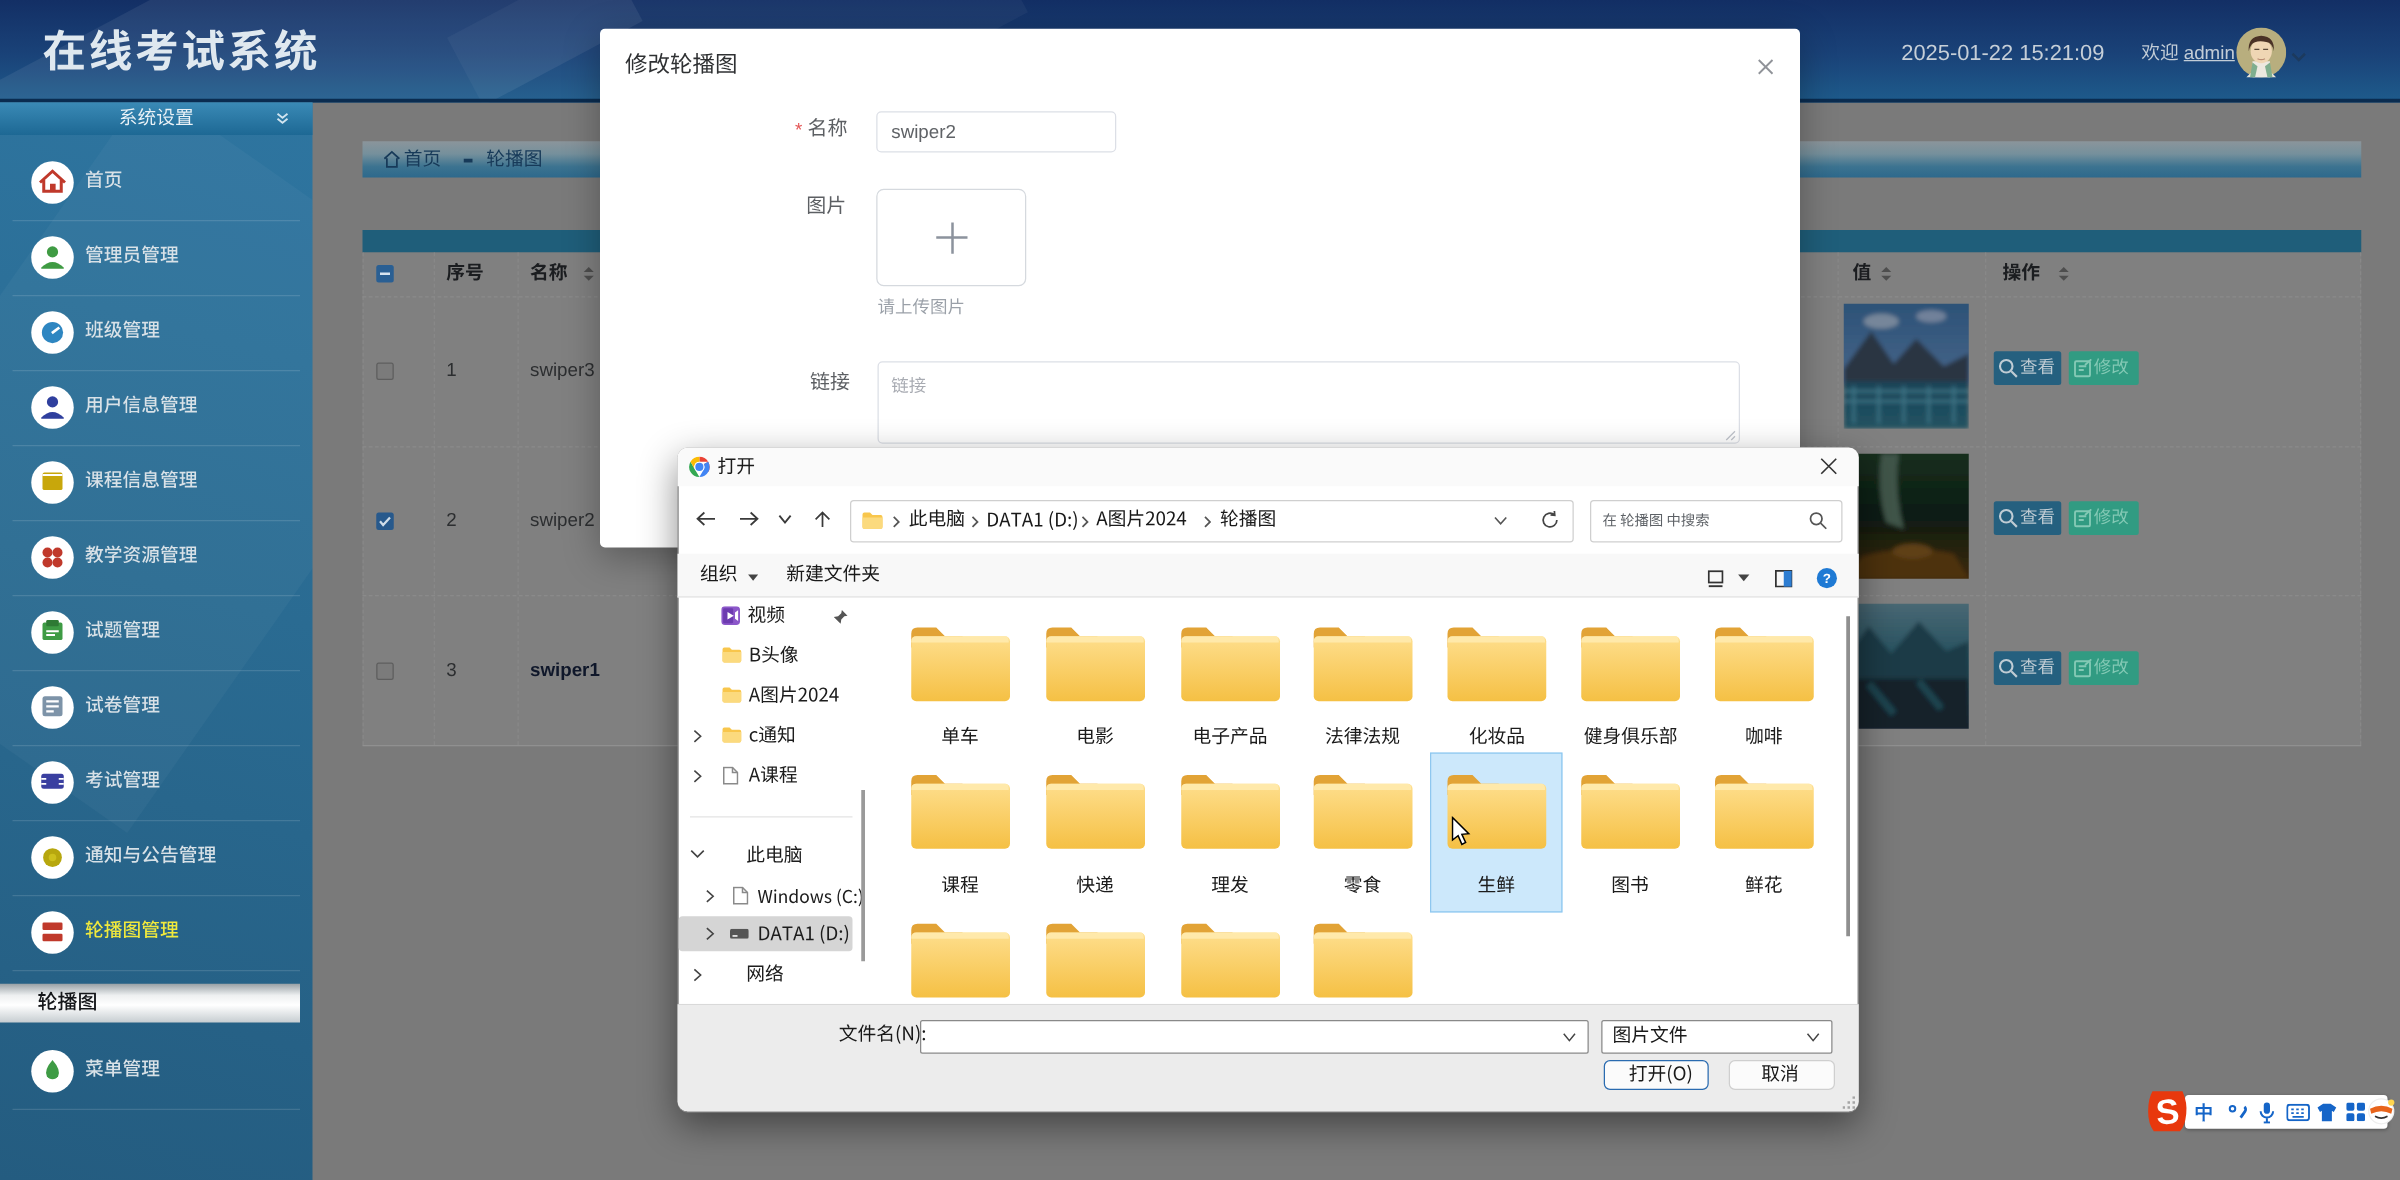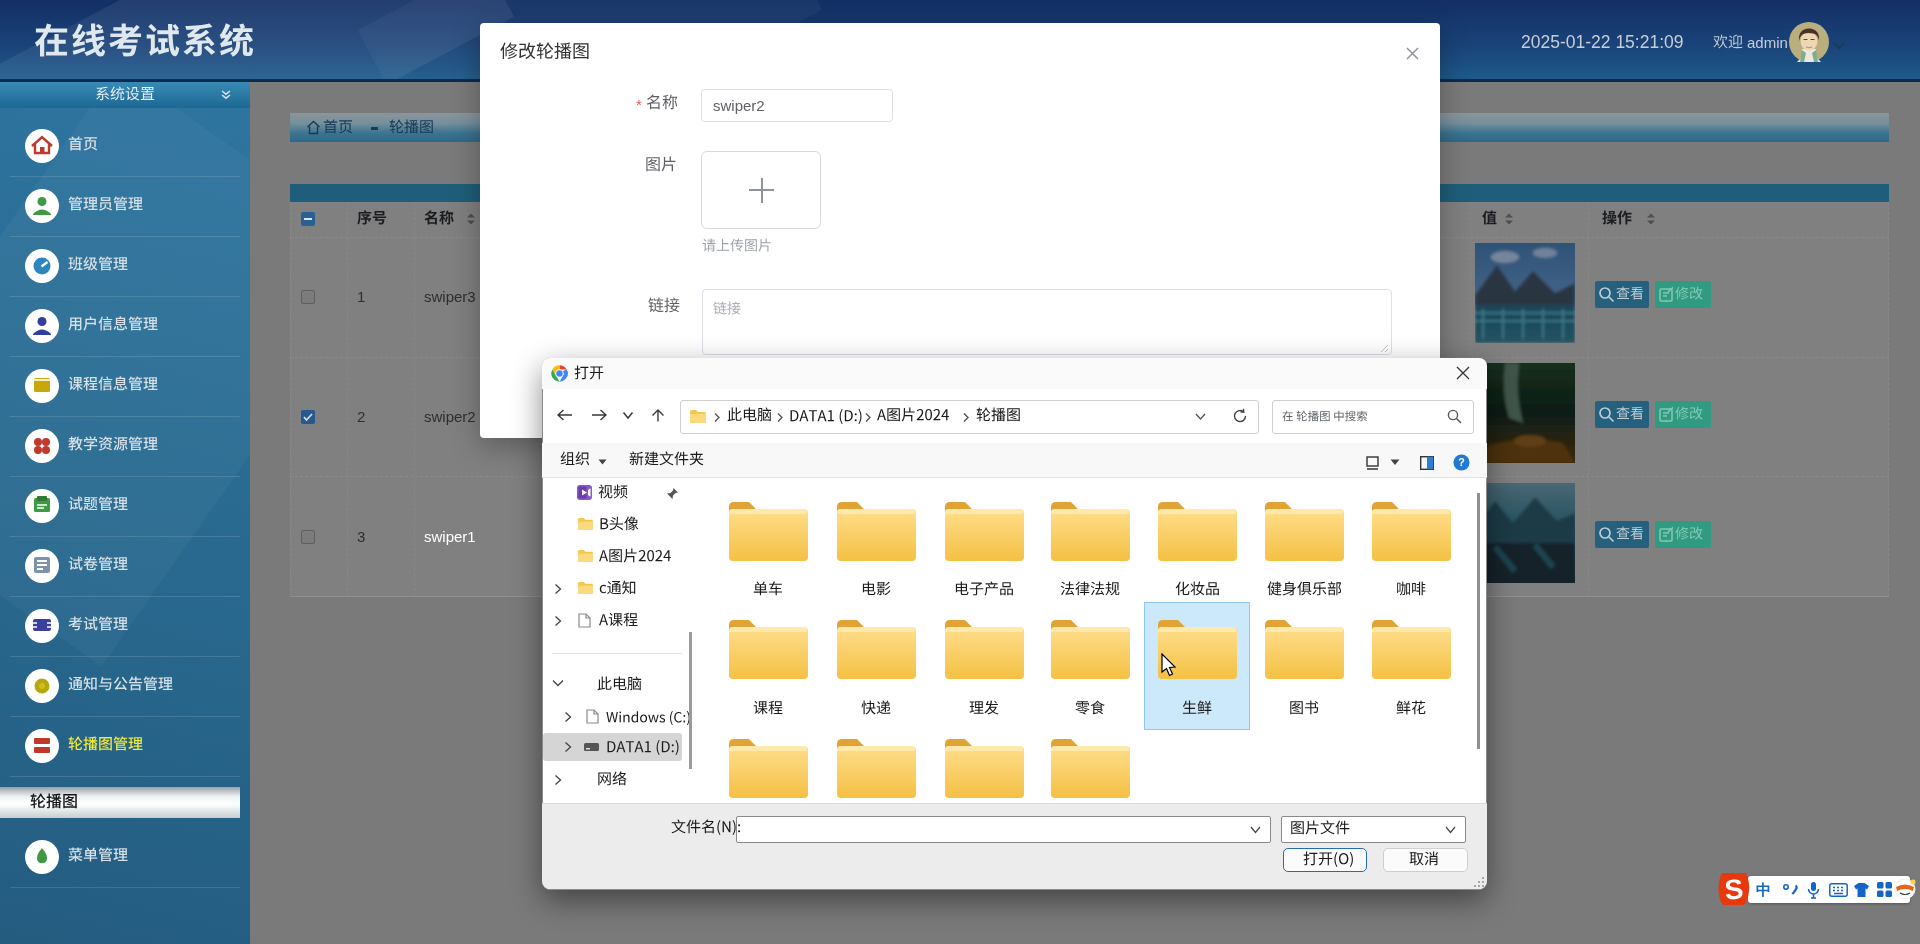--- a/index.html
+++ b/index.html
@@ -165,21 +165,21 @@
       <use href="#g5" x="5286"></use>
     </g>
   </svg>
 <div style="position:absolute;left:1521px;top:32px;width:220px;height:22px;color:#c6cfd8;font-size:17.5px;white-space:nowrap;">2025-01-22 15:21:09</div>
 <svg style="position:absolute;left:1713.0px;top:35.0px;overflow:visible;" width="30.0" height="15" viewBox="0 0 2000 1000">
     <g transform="translate(0,810) scale(1,-1)" fill="#c3cdd7">
       <use href="#g6" x="0"></use>
       <use href="#g7" x="1000"></use>
     </g>
   </svg>
-<div style="position:absolute;left:1747px;top:34px;color:#c3cdd7;font-size:15px;">admin</div>
+<div style="position:absolute;left:1747px;top:34px;color:#c3cdd7;font-size:15px;text-decoration:underline;">admin</div>
 <svg style="position:absolute;left:1789px;top:22px;" width="40" height="40" viewBox="0 0 40 40">
     <circle cx="20" cy="20" r="20" fill="#b8ae7e"></circle>
     <path d="M8 40 Q20 26 32 40 Z" fill="#e8e4da"></path>
     <rect x="13" y="27" width="14" height="13" fill="#ece8df"></rect>
     <path d="M13 28 l4 3 -2 9 h-4 Z" fill="#7fae8e"></path>
     <path d="M27 28 l-4 3 2 9 h4 Z" fill="#7fae8e"></path>
     <ellipse cx="20" cy="19" rx="8.5" ry="9.5" fill="#efd6b4"></ellipse>
     <path d="M10 19 Q9 7 20 6.5 Q31 7 30 19 Q29 12 24 11.5 Q15 10 12 14 Q10.5 16 10 19 Z" fill="#4a3226"></path>
     <path d="M14.5 17.5 h4 M21.5 17.5 h4" stroke="#5a4a3a" stroke-width="1"></path>
     <path d="M17 25 q3 1.5 6 0" stroke="#b98d74" stroke-width="1" fill="none"></path>
@@ -460,21 +460,21 @@
 <div style="position:absolute;left:301px;top:290px;width:14px;height:14px;background:#7b7b7b;border:1px solid #5e5e5e;border-radius:2px;"></div>
 <div style="position:absolute;left:357px;top:288px;color:#2c2e30;font-size:15px;">1</div>
 <div style="position:absolute;left:424px;top:288px;color:#2c2e30;font-size:15px;">swiper3</div>
 <div style="position:absolute;left:301px;top:410px;width:14px;height:14px;background:#27598c;border-radius:2px;"><svg width="14" height="14" viewBox="0 0 14 14">
       <path d="M3 7 l2.5 3 L11 4" stroke="#cfdde9" stroke-width="1.8" fill="none"></path>
     </svg></div>
 <div style="position:absolute;left:357px;top:408px;color:#2c2e30;font-size:15px;">2</div>
 <div style="position:absolute;left:424px;top:408px;color:#2c2e30;font-size:15px;">swiper2</div>
 <div style="position:absolute;left:301px;top:530px;width:14px;height:14px;background:#7b7b7b;border:1px solid #5e5e5e;border-radius:2px;"></div>
 <div style="position:absolute;left:357px;top:528px;color:#2c2e30;font-size:15px;">3</div>
-<div style="position:absolute;left:424px;top:528px;color:#ffffff;font-size:15px;">swiper1</div>
+<div style="position:absolute;left:424px;top:528px;color:#0f172a;font-size:15px;font-weight:bold;">swiper1</div>
 <svg width="0" height="0" style="position:absolute">
     <defs>
       <linearGradient id="t1s" x1="0" y1="0" x2="0" y2="1">
         <stop offset="0" stop-color="#2b5176"></stop>
         <stop offset="1" stop-color="#47658a"></stop>
       </linearGradient>
       <linearGradient id="t1w" x1="0" y1="0" x2="0" y2="1">
         <stop offset="0" stop-color="#1c4458"></stop>
         <stop offset="1" stop-color="#215362"></stop>
       </linearGradient>

